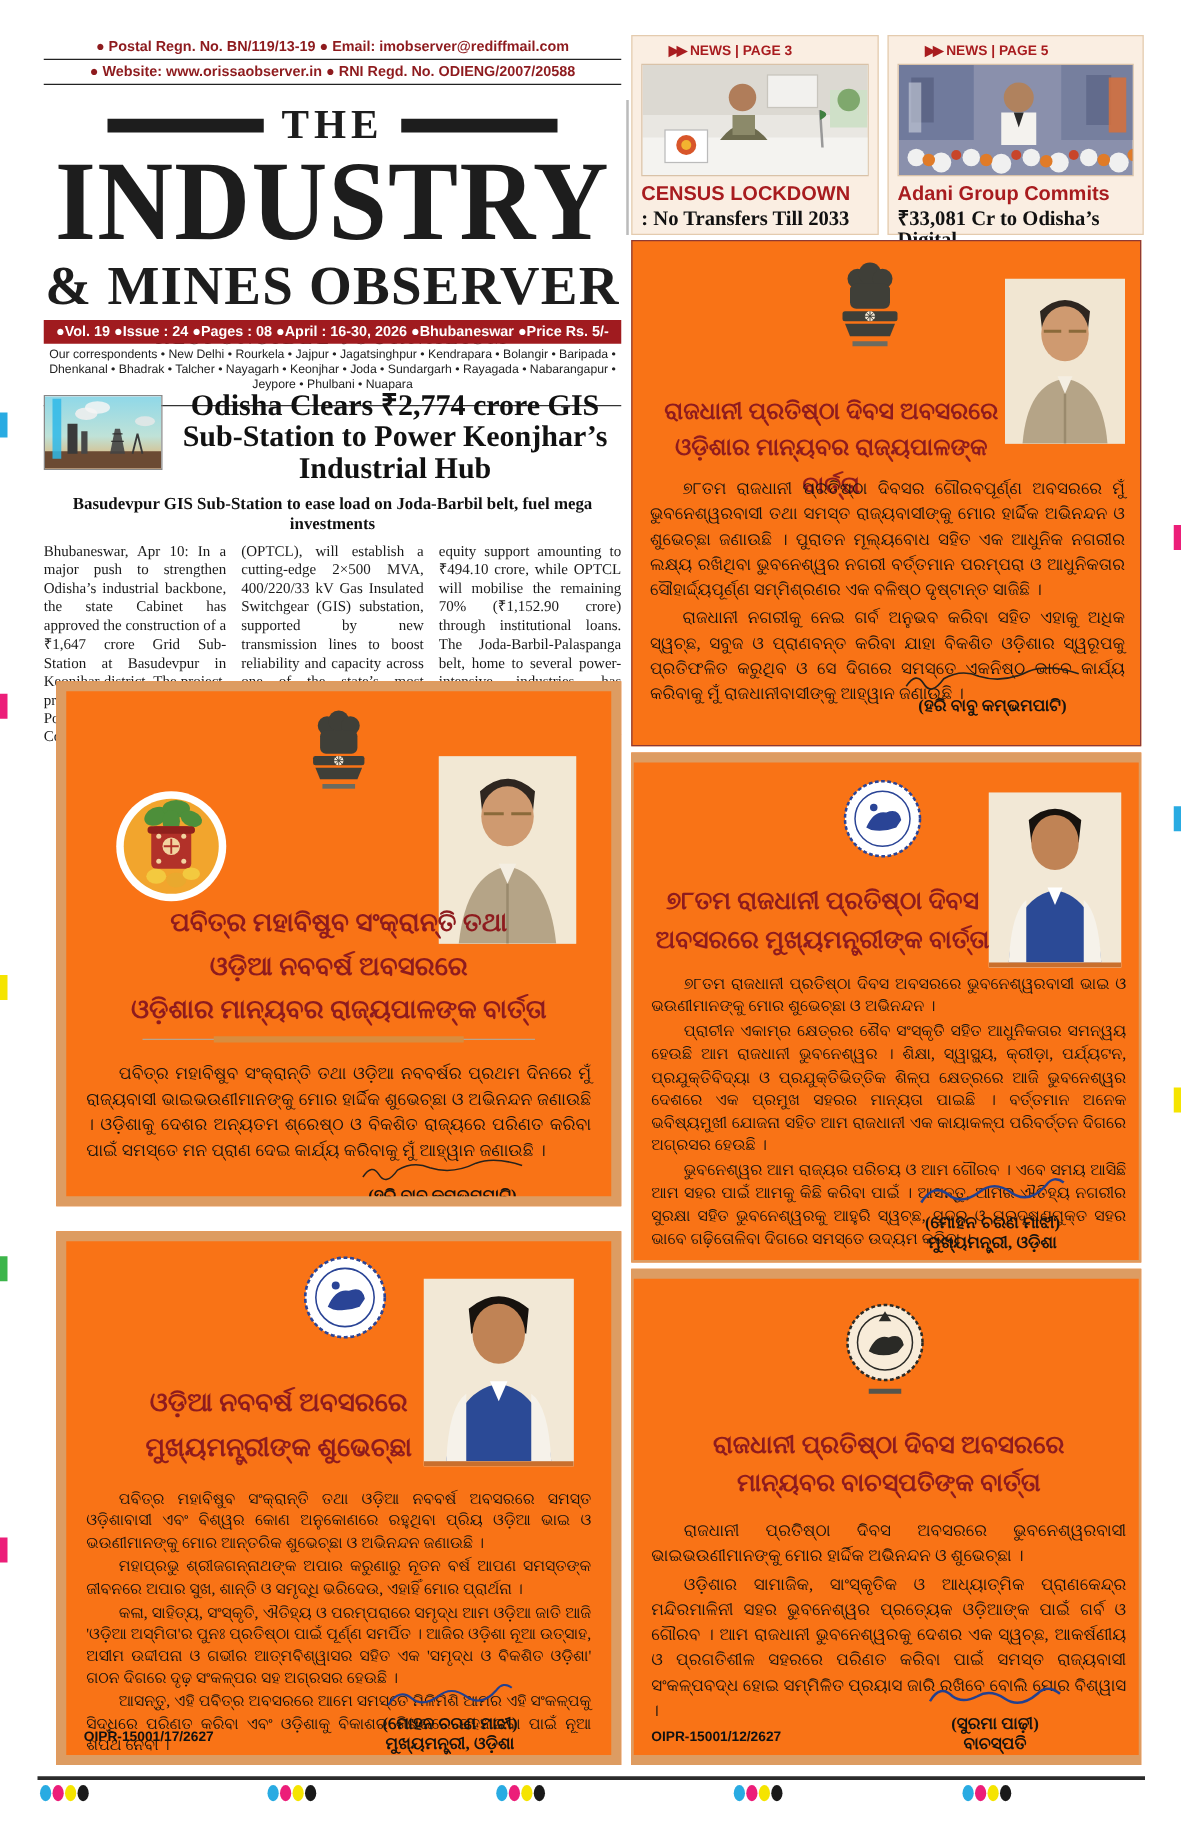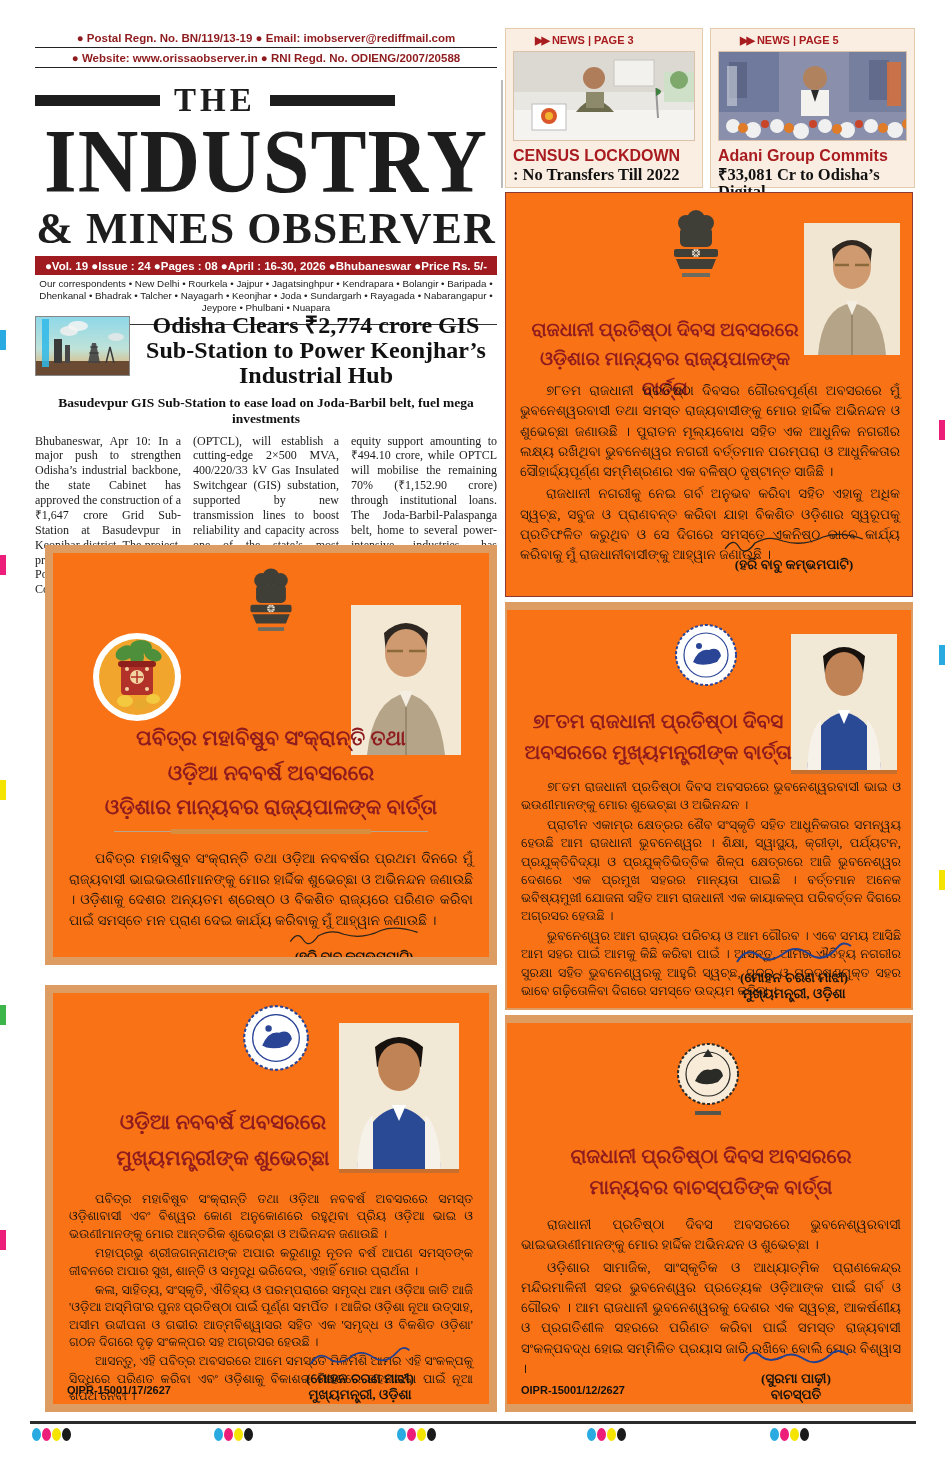--- a/index.html
+++ b/index.html
@@ -7,21 +7,21 @@
         font-family:"Liberation Serif",serif;color:#1a1a1a;}
   .abs{position:absolute;}
 
   
   .info-lines{left:35px;top:28px;width:462px;}
   .info-line{font-family:"Liberation Sans",sans-serif;font-weight:bold;font-size:11.5px;
              color:#8e1b1e;text-align:center;padding:4px 0 3px;border-bottom:1.5px solid #222;}
 
   
   .masthead{left:35px;top:80px;width:462px;text-align:center;}
-  .the-row{display:flex;align-items:center;justify-content:flex-start;gap:14px;margin-top:2px;}
+  .the-row{display:flex;align-items:center;justify-content:center;gap:14px;margin-top:2px;}
   .the-bar{height:11px;width:125px;background:#1d1d1d;}
   .the-word{font-weight:bold;font-size:33px;letter-spacing:4px;color:#1d1d1d;}
   .mast-title{font-weight:bold;font-size:84px;line-height:0.95;letter-spacing:1px;color:#1d1d1d;
               transform:scaleY(1.08);transform-origin:top;}
   .mast-sub{font-weight:bold;font-size:44px;letter-spacing:1px;color:#1d1d1d;margin-top:8px;line-height:1;}
   .tagline{font-size:16.5px;letter-spacing:3px;color:#3a3a3a;margin-top:9px;}
   .tagline .dot{color:#8e1b1e;font-size:14px;}
   .volbar{left:35px;top:256px;width:462px;height:19px;background:#a01b1f;color:#fff;
           font-family:"Liberation Sans",sans-serif;font-weight:bold;font-size:11.5px;
           display:flex;align-items:center;justify-content:center;}
@@ -155,21 +155,21 @@
         <path d="M62,60 Q80,36 100,60 Z" fill="#6d6b4e"></path>
         <rect x="72" y="40" width="18" height="16" fill="#8c8a6a"></rect>
         <rect x="18" y="52" width="34" height="26" fill="#fff" stroke="#bbb"></rect>
         <circle cx="35" cy="64" r="8" fill="#d8562a"></circle>
         <circle cx="35" cy="64" r="4" fill="#f2b330"></circle>
         <path d="M142,36 L144,66" stroke="#999" stroke-width="2"></path>
         <path d="M142,36 q10,3 0,8" fill="#3f7f3f"></path>
       </svg>
     </div>
     <div class="news-kicker">CENSUS LOCKDOWN</div>
-    <div class="news-head">: No Transfers Till 2022</div>
+    <div class="news-head">: No Transfers Till 2033</div>
   </div>
 
   <div class="abs news-card c2">
     <div class="news-label"><span class="arrows"></span><span>NEWS | PAGE 5</span></div>
     <div class="news-photo">
       <svg width="193" height="88" viewBox="0 0 193 88">
         <rect width="193" height="88" fill="#8a90ac"></rect>
         <rect x="0" y="0" width="60" height="60" fill="#707a9c"></rect>
         <rect x="130" y="0" width="63" height="60" fill="#767f9e"></rect>
         <rect x="10" y="10" width="18" height="36" fill="#5d6687"></rect>

